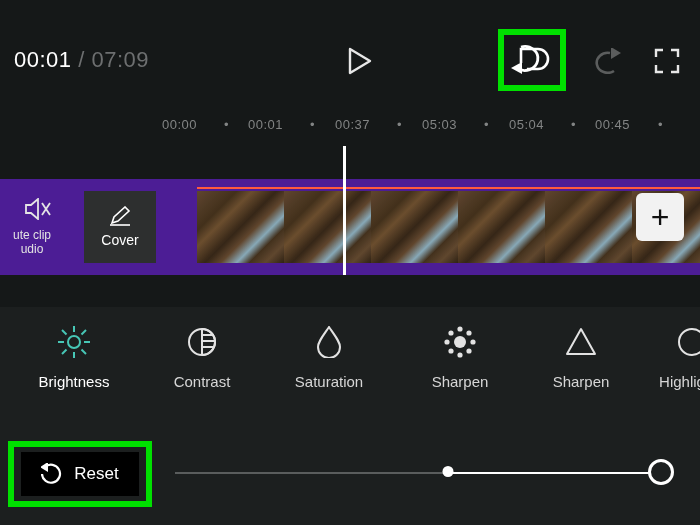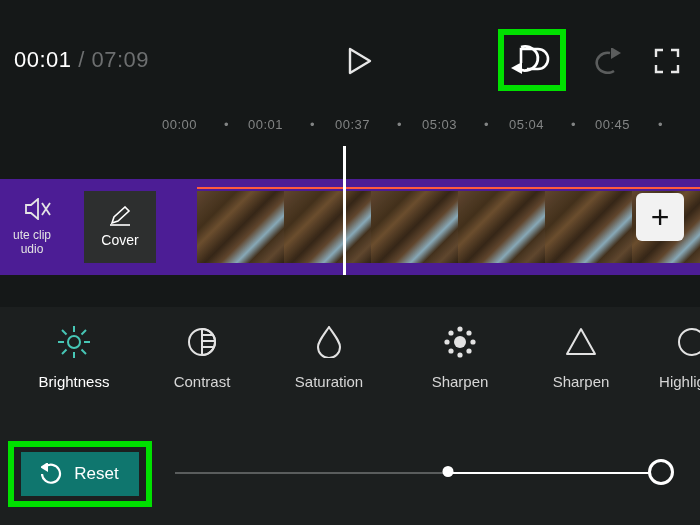--- a/index.html
+++ b/index.html
@@ -123,21 +123,21 @@
 
   
   .reset-wrap {
     position: absolute; left: 8px; top: 441px;
     width: 144px; height: 66px;
     border: 6px solid #00e000;
     display: flex; align-items: center; justify-content: center;
   }
   .reset-btn {
     width: 118px; height: 44px;
-    background: #0f766e;
+    background: #000000;
     display: flex; align-items: center; justify-content: center; gap: 11px;
     font-size: 17px; color: #fff;
   }
 
   .slider {
     position: absolute; left: 175px; right: 38px; top: 470px; height: 6px;
   }
   .slider .track-lo {
     position: absolute; top: 2px; left: 0; width: 56%;
     height: 2px; background: #5a5d5d;

